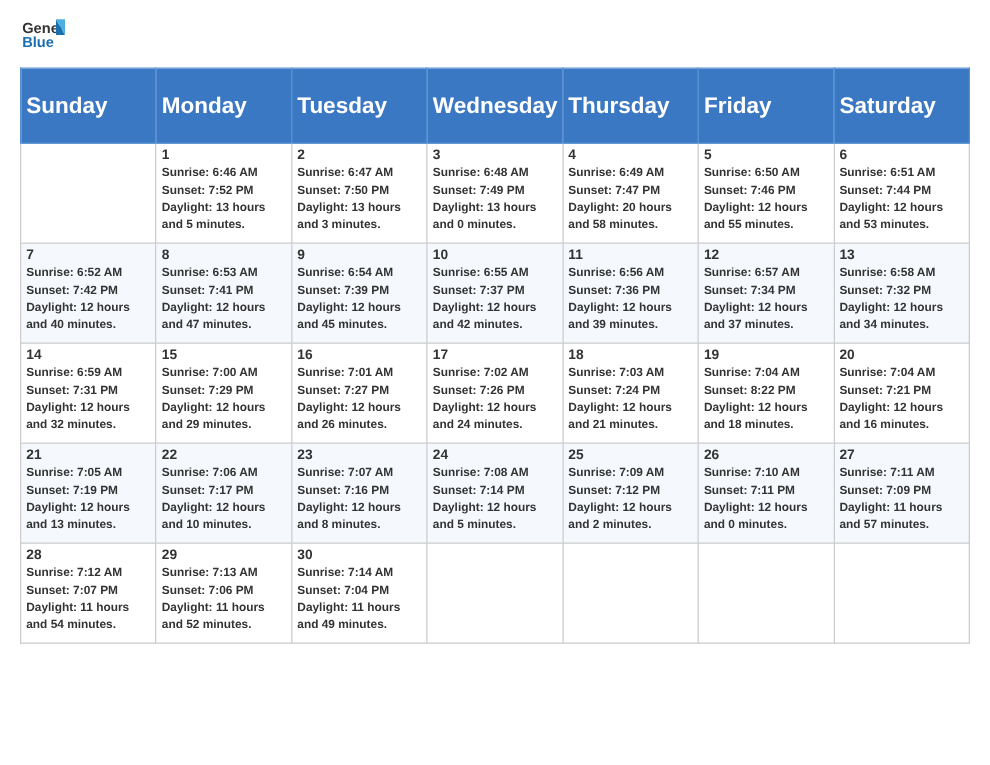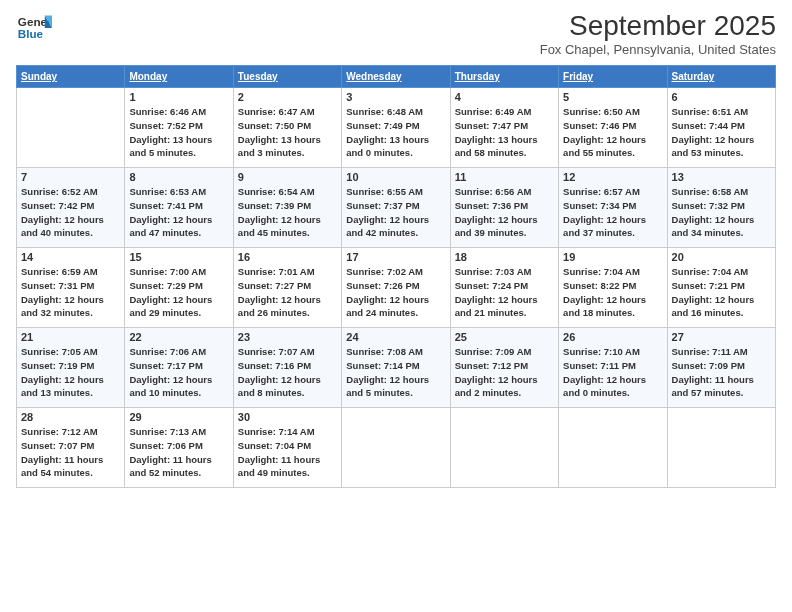--- a/index.html
+++ b/index.html
@@ -43,26 +43,25 @@
       color: #555;
     }
     table {
       width: 100%;
       border-collapse: collapse;
       table-layout: fixed;
     }
     thead tr th {
       background-color: #3b78c3;
       color: #fff;
-      font-size: 10px;
+      font-size: 18px;
       font-weight: bold;
-      padding: 5px 4px;
+      padding: 19px 4px;
       text-align: left;
       border: 1px solid #5590d0;
-      text-decoration: underline;
     }
     tbody tr td {
       border: 1px solid #ccc;
       vertical-align: top;
       padding: 3px 4px;
       font-size: 9.5px;
       color: #333;
       height: 80px;
     }
     .day-num {
@@ -88,24 +87,20 @@
 
 <div class="page">
   <div class="header">
     <div class="logo">
       <svg class="logo-icon" viewBox="0 0 40 40" xmlns="http://www.w3.org/2000/svg">
         <text x="2" y="18" font-size="13" font-weight="bold" fill="#333" font-family="Arial">General</text>
         <text x="2" y="31" font-size="13" font-weight="bold" fill="#1a6faf" font-family="Arial">Blue</text>
         <polygon points="32,6 40,20 32,20" fill="#1a6faf"></polygon>
         <polygon points="32,6 40,6 40,20" fill="#4eb0e0"></polygon>
       </svg>
-    </div>
-    <div class="title-block">
-      <div class="main-title">September 2025</div>
-      <div class="subtitle">Fox Chapel, Pennsylvania, United States</div>
     </div>
   </div>
 
   <table>
     <thead>
       <tr>
         <th>Sunday</th>
         <th>Monday</th>
         <th>Tuesday</th>
         <th>Wednesday</th>
@@ -124,21 +119,21 @@
           <td>
             <span class="day-num">2</span>
             <div class="day-info"><span>Sunrise: 6:47 AM</span><br><span>Sunset: 7:50 PM</span><br><span>Daylight: 13 hours and 3 minutes.</span></div>
           </td>
           <td>
             <span class="day-num">3</span>
             <div class="day-info"><span>Sunrise: 6:48 AM</span><br><span>Sunset: 7:49 PM</span><br><span>Daylight: 13 hours and 0 minutes.</span></div>
           </td>
           <td>
             <span class="day-num">4</span>
-            <div class="day-info"><span>Sunrise: 6:49 AM</span><br><span>Sunset: 7:47 PM</span><br><span>Daylight: 13 hours and 58 minutes.</span></div>
+            <div class="day-info"><span>Sunrise: 6:49 AM</span><br><span>Sunset: 7:47 PM</span><br><span>Daylight: 20 hours and 58 minutes.</span></div>
           </td>
           <td>
             <span class="day-num">5</span>
             <div class="day-info"><span>Sunrise: 6:50 AM</span><br><span>Sunset: 7:46 PM</span><br><span>Daylight: 12 hours and 55 minutes.</span></div>
           </td>
           <td>
             <span class="day-num">6</span>
             <div class="day-info"><span>Sunrise: 6:51 AM</span><br><span>Sunset: 7:44 PM</span><br><span>Daylight: 12 hours and 53 minutes.</span></div>
           </td>
         </tr>

